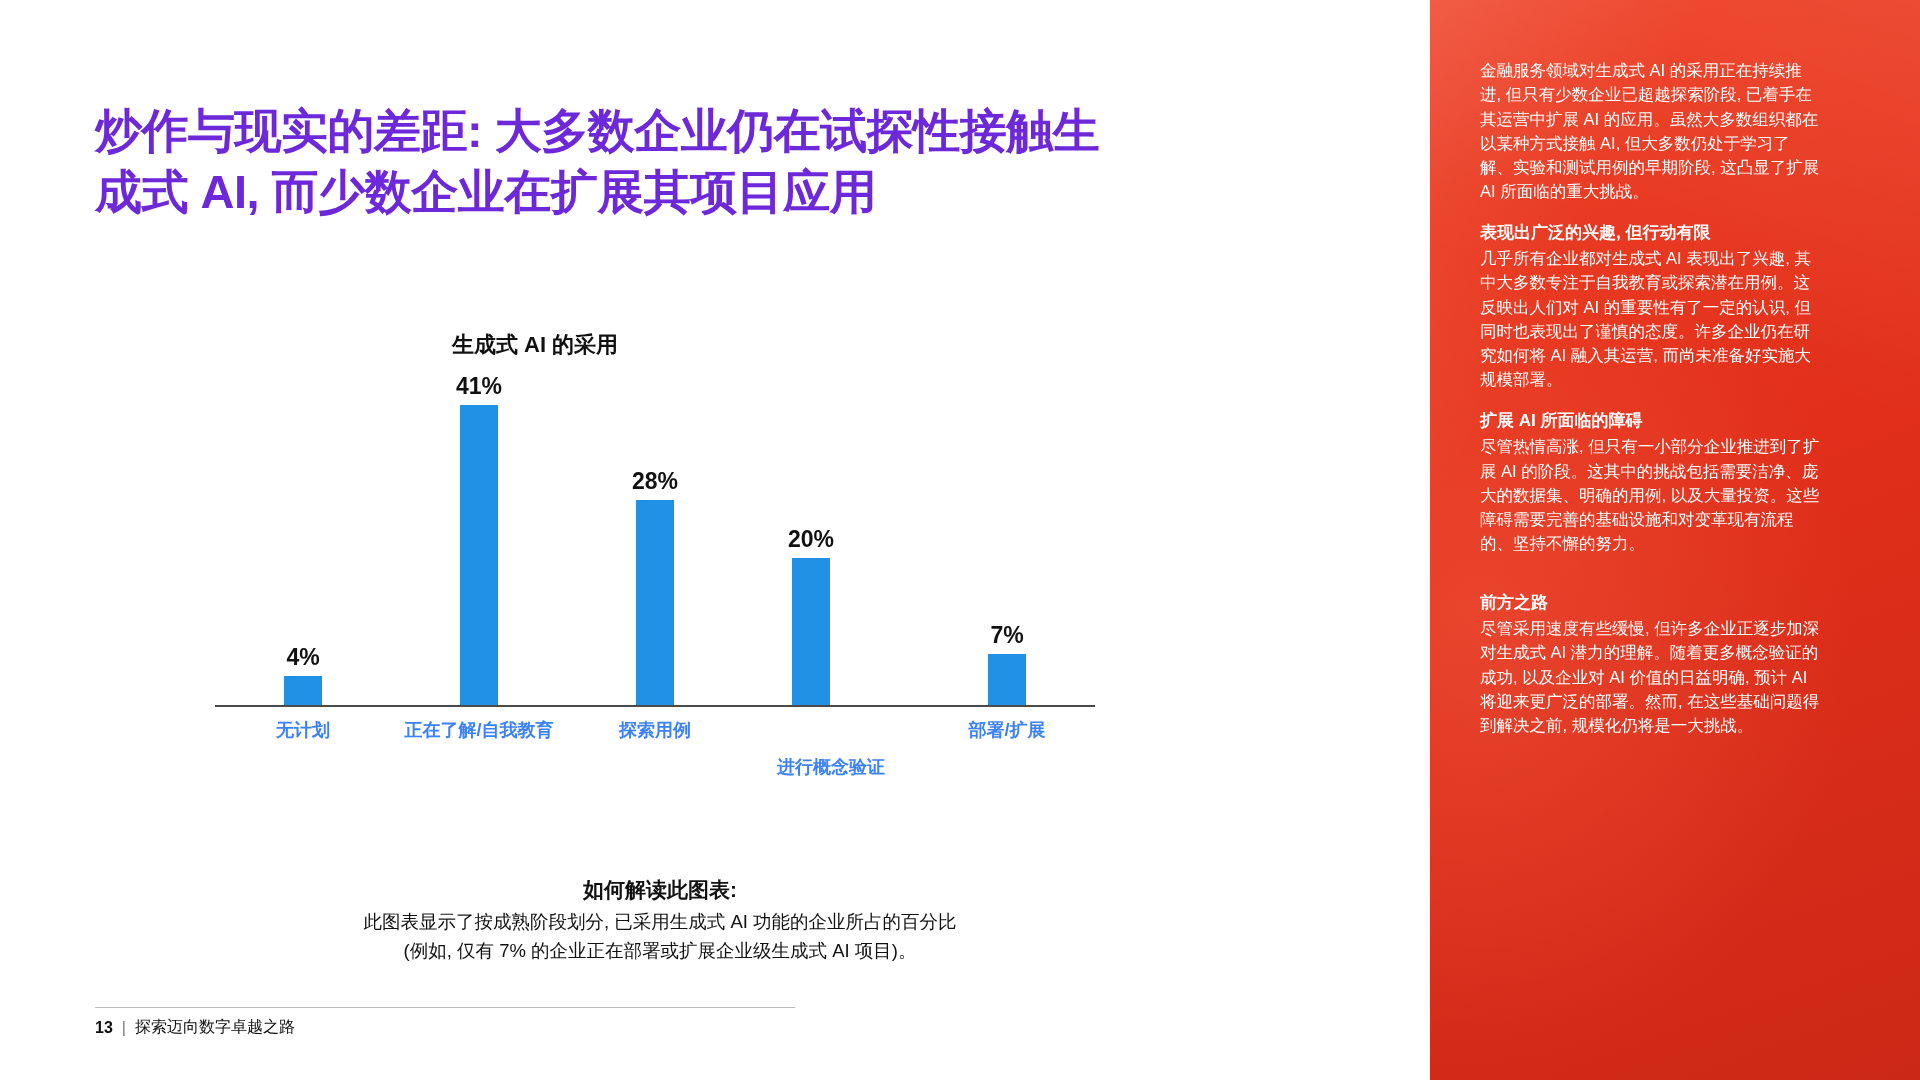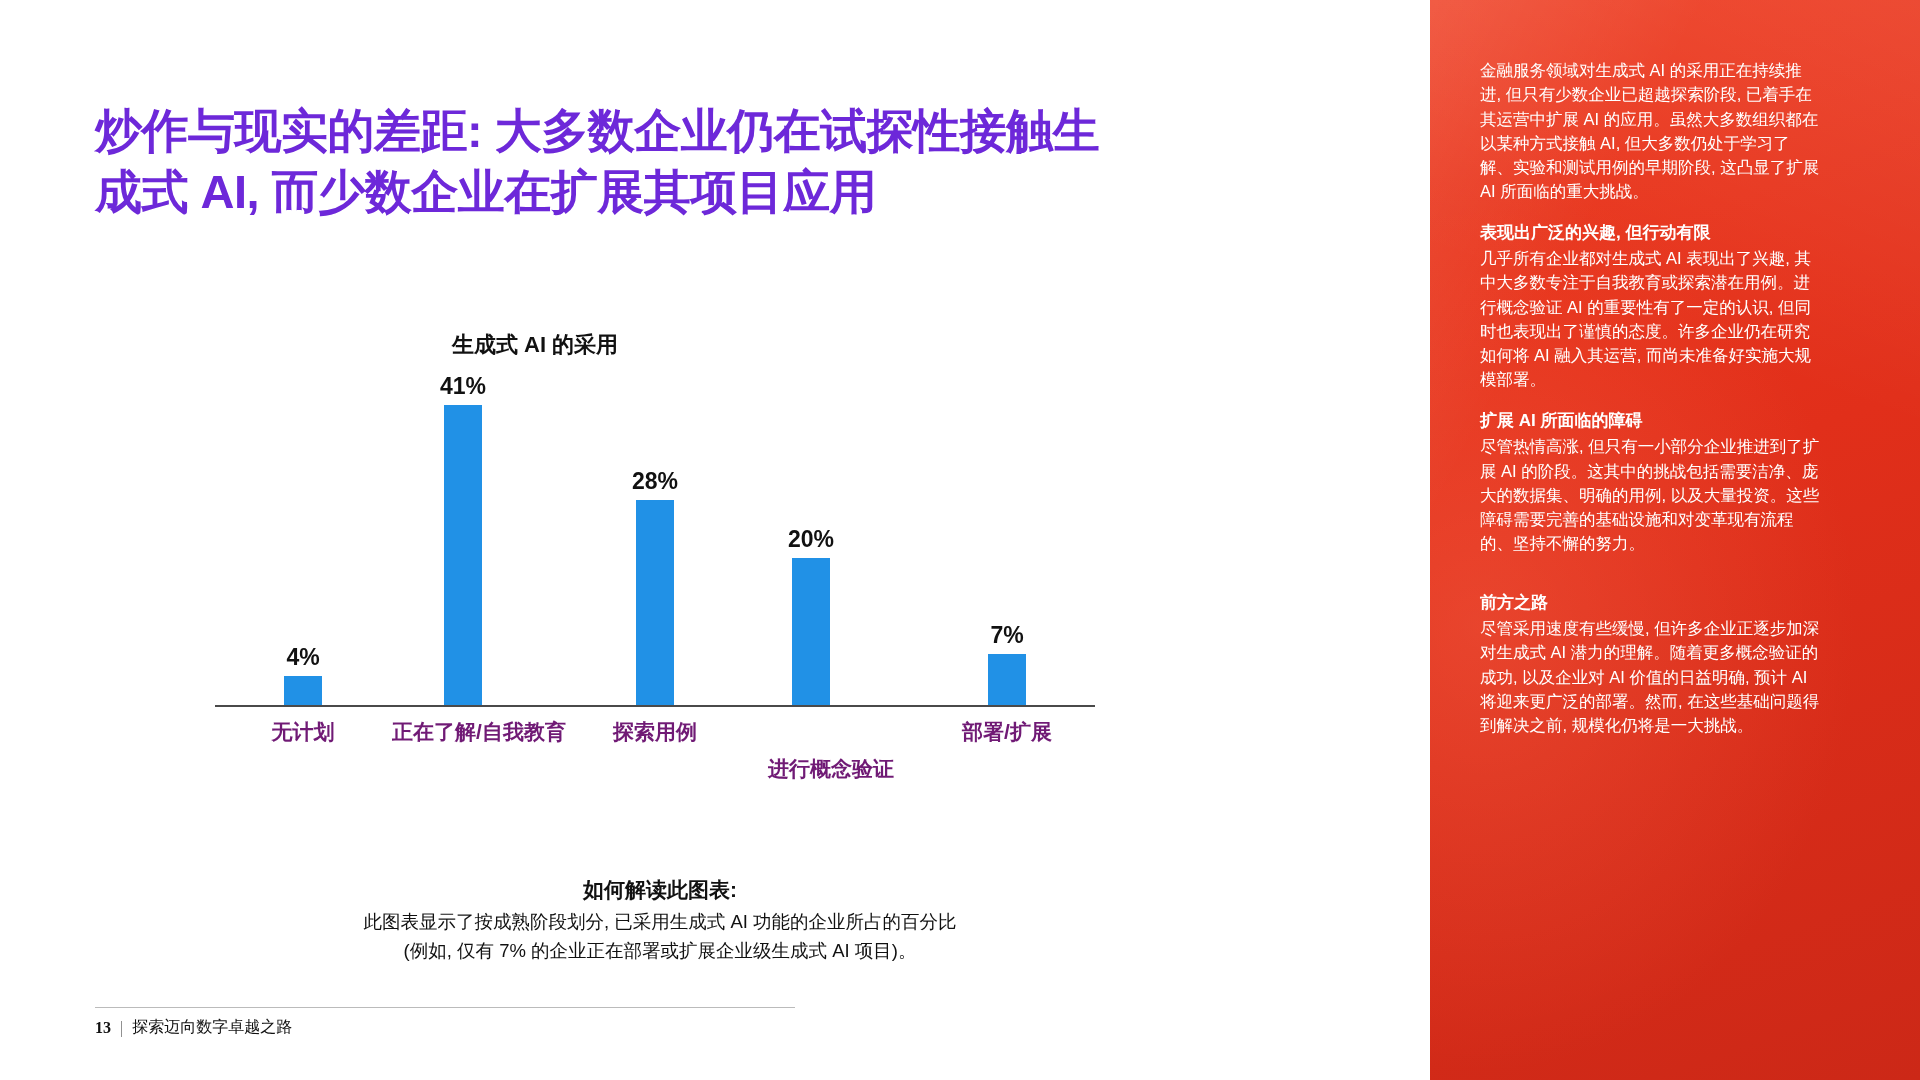--- a/index.html
+++ b/index.html
@@ -85,23 +85,23 @@
 
   #cat-labels {
     position:absolute;
     left:120px; top:388px;
     width:880px; height:32px;
   }
   .cat-label {
     position:absolute;
     top:0;
     transform:translateX(-50%);
-    font-size:21px;
-    font-weight:bold;
-    color:#701a75;
+    font-size:18px;
+    font-weight:bold;
+    color:#3b82f6;
     white-space:nowrap;
   }
 
   #footnote {
     position:absolute;
     left:95px; top:860px;
     width:1130px;
     text-align:center;
     color:#111111;
     margin-top:16px;
@@ -120,21 +120,20 @@
     position:absolute;
     left:95px; bottom:42px;
     width:700px;
     border-top:1px solid #bbbbbb;
     padding-top:9px;
     display:flex;
     align-items:center;
     gap:0px;
     font-size:16px;
     color:#111111;
-    font-family:Liberation Serif, serif;
   }
   #footer-num { font-weight:bold; }
   #footer-sep { margin:0 9px; color:#777777; }
   #footer-text { font-size:16px; }
 
   
   #side-panel {
     position:absolute;
     right:0; top:0;
     width:490px; height:1080px;
@@ -174,21 +173,21 @@
 
     <h1 id="title">炒作与现实的差距: 大多数企业仍在试探性接触生成式 AI, 而少数企业在扩展其项目应用</h1>
 
     <div id="chart-area">
       <div id="chart-title">生成式 AI 的采用</div>
       <div id="plot">
           <div class="bar-slot" style="left: 0px; width: 176px;">
             <div class="bar-value">4%</div>
             <div class="bar-rect" style="height: 29px; background: rgb(33, 145, 230);"></div>
           </div>
-          <div class="bar-slot" style="left: 160px; width: 176px; justify-content: center;">
+          <div class="bar-slot" style="left: 176px; width: 176px; justify-content: center;">
             <div class="bar-value">41%</div>
             <div class="bar-rect" style="height: 301px; background: rgb(33, 145, 230);"></div>
           </div>
           <div class="bar-slot" style="left: 352px; width: 176px;">
             <div class="bar-value">28%</div>
             <div class="bar-rect" style="height: 205px; background: rgb(33, 145, 230);"></div>
           </div>
           <div class="bar-slot" style="left: 508px; width: 176px;">
             <div class="bar-value">20%</div>
             <div class="bar-rect" style="height: 147px; background: rgb(33, 145, 230);"></div>
@@ -224,21 +223,21 @@
 
   </div>
 
   <div id="side-panel">
     <div id="side-inner">
         <div class="side-block">
           <div class="side-p">金融服务领域对生成式 AI 的采用正在持续推进, 但只有少数企业已超越探索阶段, 已着手在其运营中扩展 AI 的应用。虽然大多数组织都在以某种方式接触 AI, 但大多数仍处于学习了解、实验和测试用例的早期阶段, 这凸显了扩展 AI 所面临的重大挑战。</div>
         </div>
         <div class="side-block">
           <div class="side-h">表现出广泛的兴趣, 但行动有限</div>
-          <div class="side-p">几乎所有企业都对生成式 AI 表现出了兴趣, 其中大多数专注于自我教育或探索潜在用例。进行概念验证 AI 的重要性有了一定的认识, 但同时也表现出了谨慎的态度。许多企业仍在研究如何将 AI 融入其运营, 而尚未准备好实施大规模部署。</div>
+          <div class="side-p">几乎所有企业都对生成式 AI 表现出了兴趣, 其中大多数专注于自我教育或探索潜在用例。这反映出人们对 AI 的重要性有了一定的认识, 但同时也表现出了谨慎的态度。许多企业仍在研究如何将 AI 融入其运营, 而尚未准备好实施大规模部署。</div>
         </div>
         <div class="side-block">
           <div class="side-h">扩展 AI 所面临的障碍</div>
           <div class="side-p">尽管热情高涨, 但只有一小部分企业推进到了扩展 AI 的阶段。这其中的挑战包括需要洁净、庞大的数据集、明确的用例, 以及大量投资。这些障碍需要完善的基础设施和对变革现有流程的、坚持不懈的努力。</div>
         </div>
         <div class="gap-block"></div>
         <div class="side-block">
           <div class="side-h">前方之路</div>
           <div class="side-p">尽管采用速度有些缓慢, 但许多企业正逐步加深对生成式 AI 潜力的理解。随着更多概念验证的成功, 以及企业对 AI 价值的日益明确, 预计 AI 将迎来更广泛的部署。然而, 在这些基础问题得到解决之前, 规模化仍将是一大挑战。</div>
         </div>

